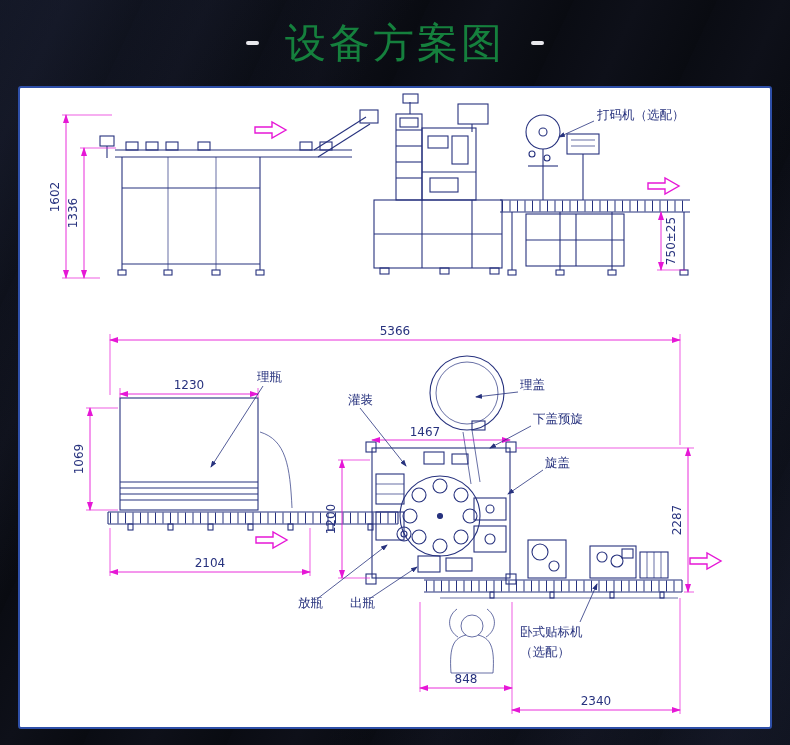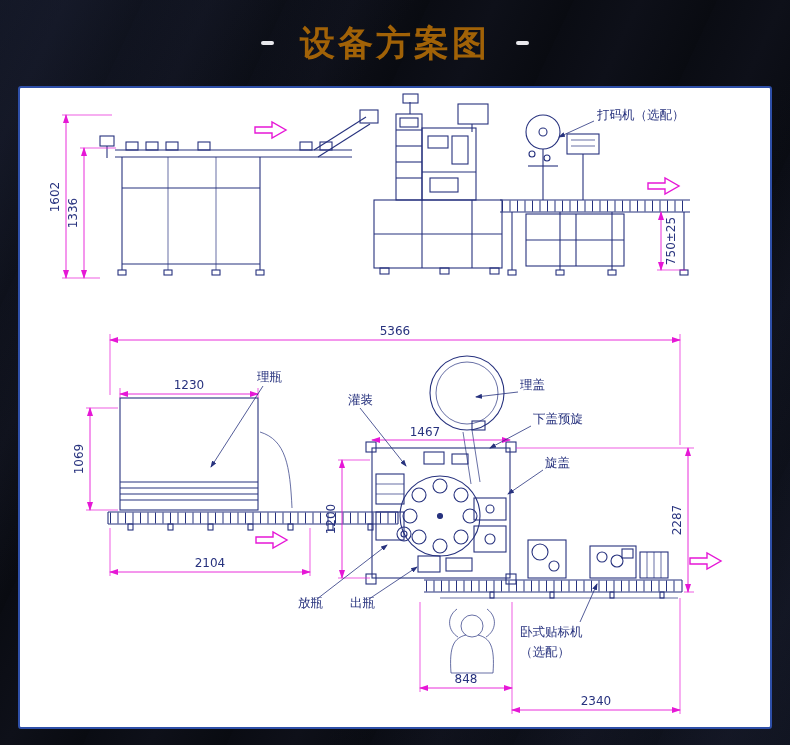--- a/index.html
+++ b/index.html
@@ -6,21 +6,21 @@
   html,body{margin:0;padding:0}
   body{width:790px;height:745px;position:relative;background:#06070c;
        font-family:"DejaVu Sans","Liberation Sans",sans-serif;overflow:hidden}
   .bg{position:absolute;inset:0;
       background:
         linear-gradient(125deg, rgba(45,55,90,.28) 0%, rgba(10,12,20,0) 32%),
         linear-gradient(305deg, rgba(45,55,90,.22) 0%, rgba(10,12,20,0) 36%),
         repeating-linear-gradient(115deg,#0a0c13 0px,#0e1019 60px,#090b11 130px);}
   .header{position:absolute;top:0;left:0;width:100%;height:86px;
           display:flex;align-items:center;justify-content:center;gap:26px}
-  .title{color:#a16207;font-size:35px;font-weight:bold;letter-spacing:3px}
+  .title{color:#15803d;font-size:41px;font-weight:normal;letter-spacing:3px}
   .dash{width:13px;height:4px;background:#e8e8ec;border-radius:2px}
   .panel{position:absolute;left:18px;top:86px;width:754px;height:643px;
          background:#fff;border:2px solid #2e4fa8;border-radius:3px}
   .panel svg{display:block;width:750px;height:639px}
   .mach{stroke:#27327e;fill:none;stroke-width:1.1}
   .thin{stroke-width:.7}
   .dimg{stroke:#e617d6;fill:none;stroke-width:.9}
   .dimtxt{fill:#27327e;stroke:none;font-size:12px}
   .lbl{fill:#27327e;stroke:none;font-size:12.5px}
   .lead{stroke:#27327e;fill:none;stroke-width:.8}

